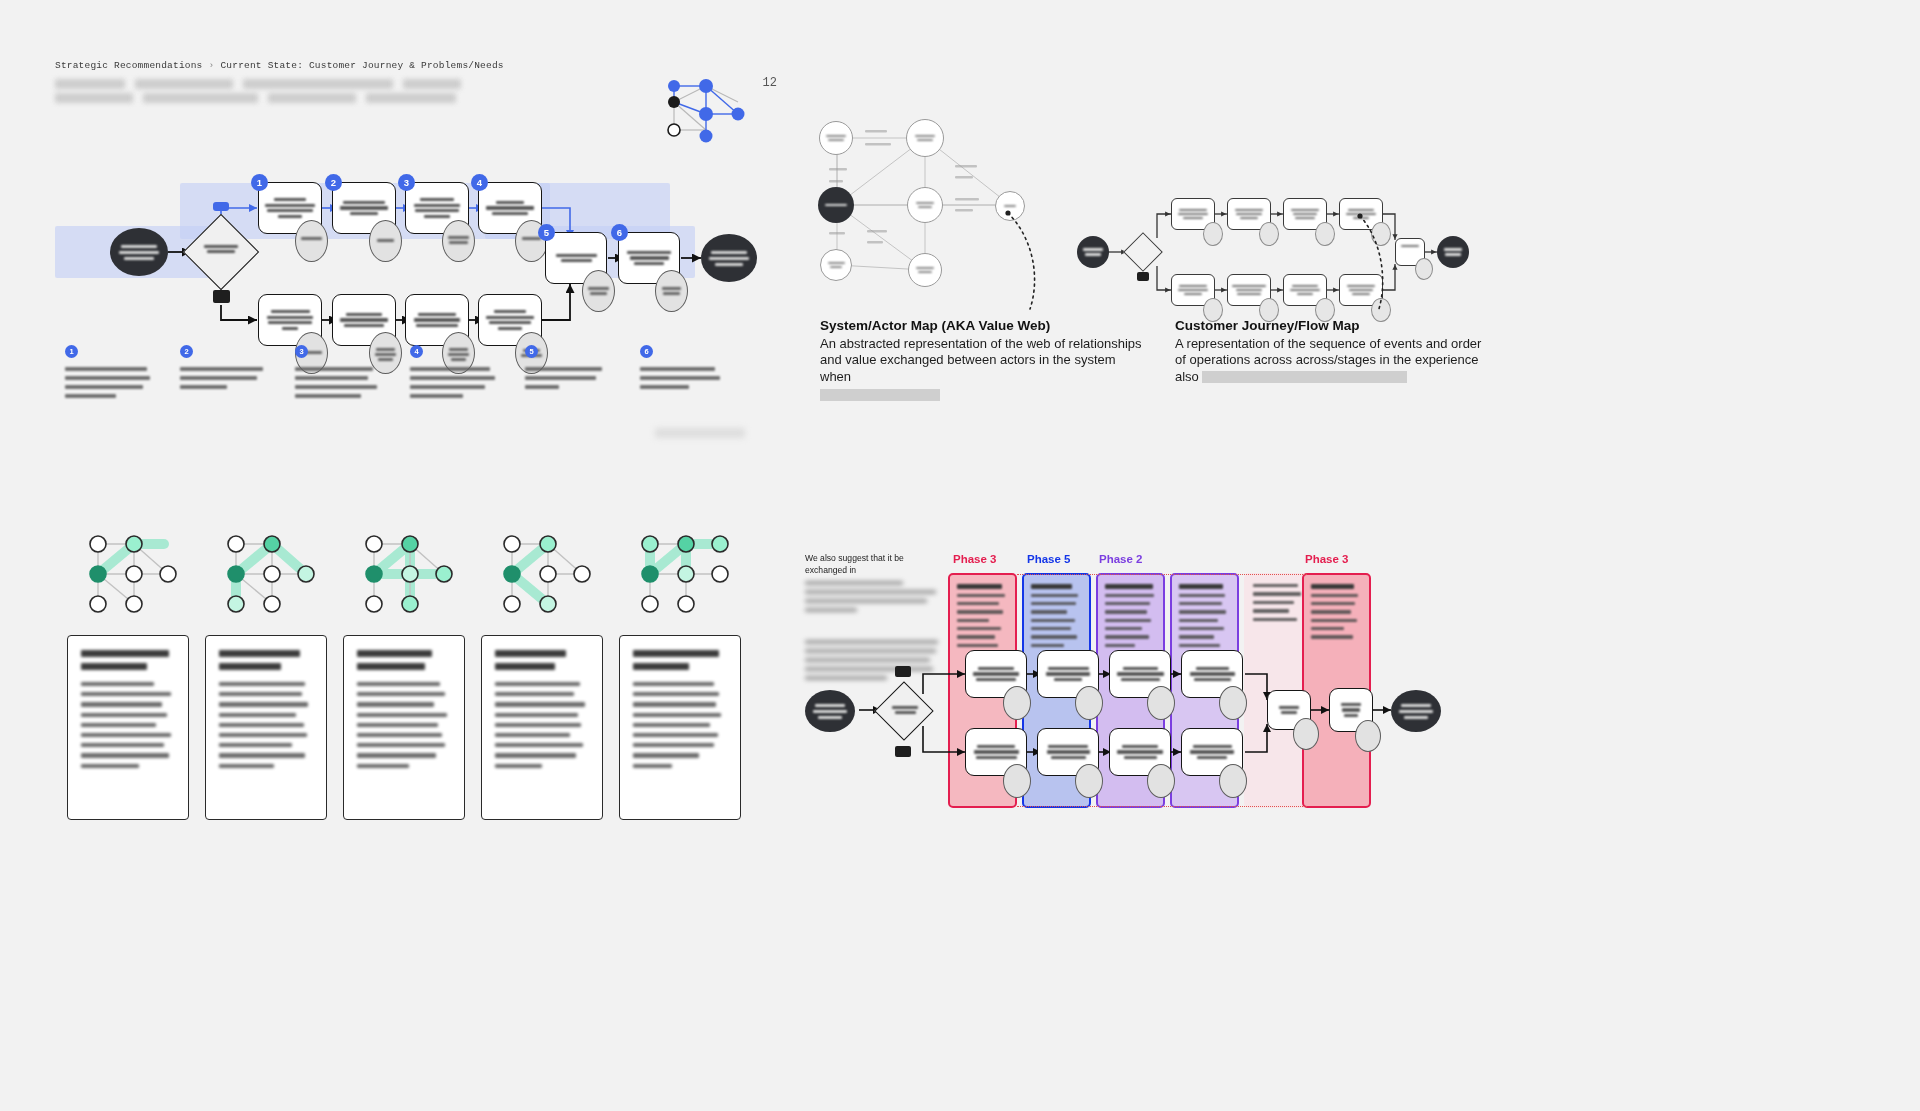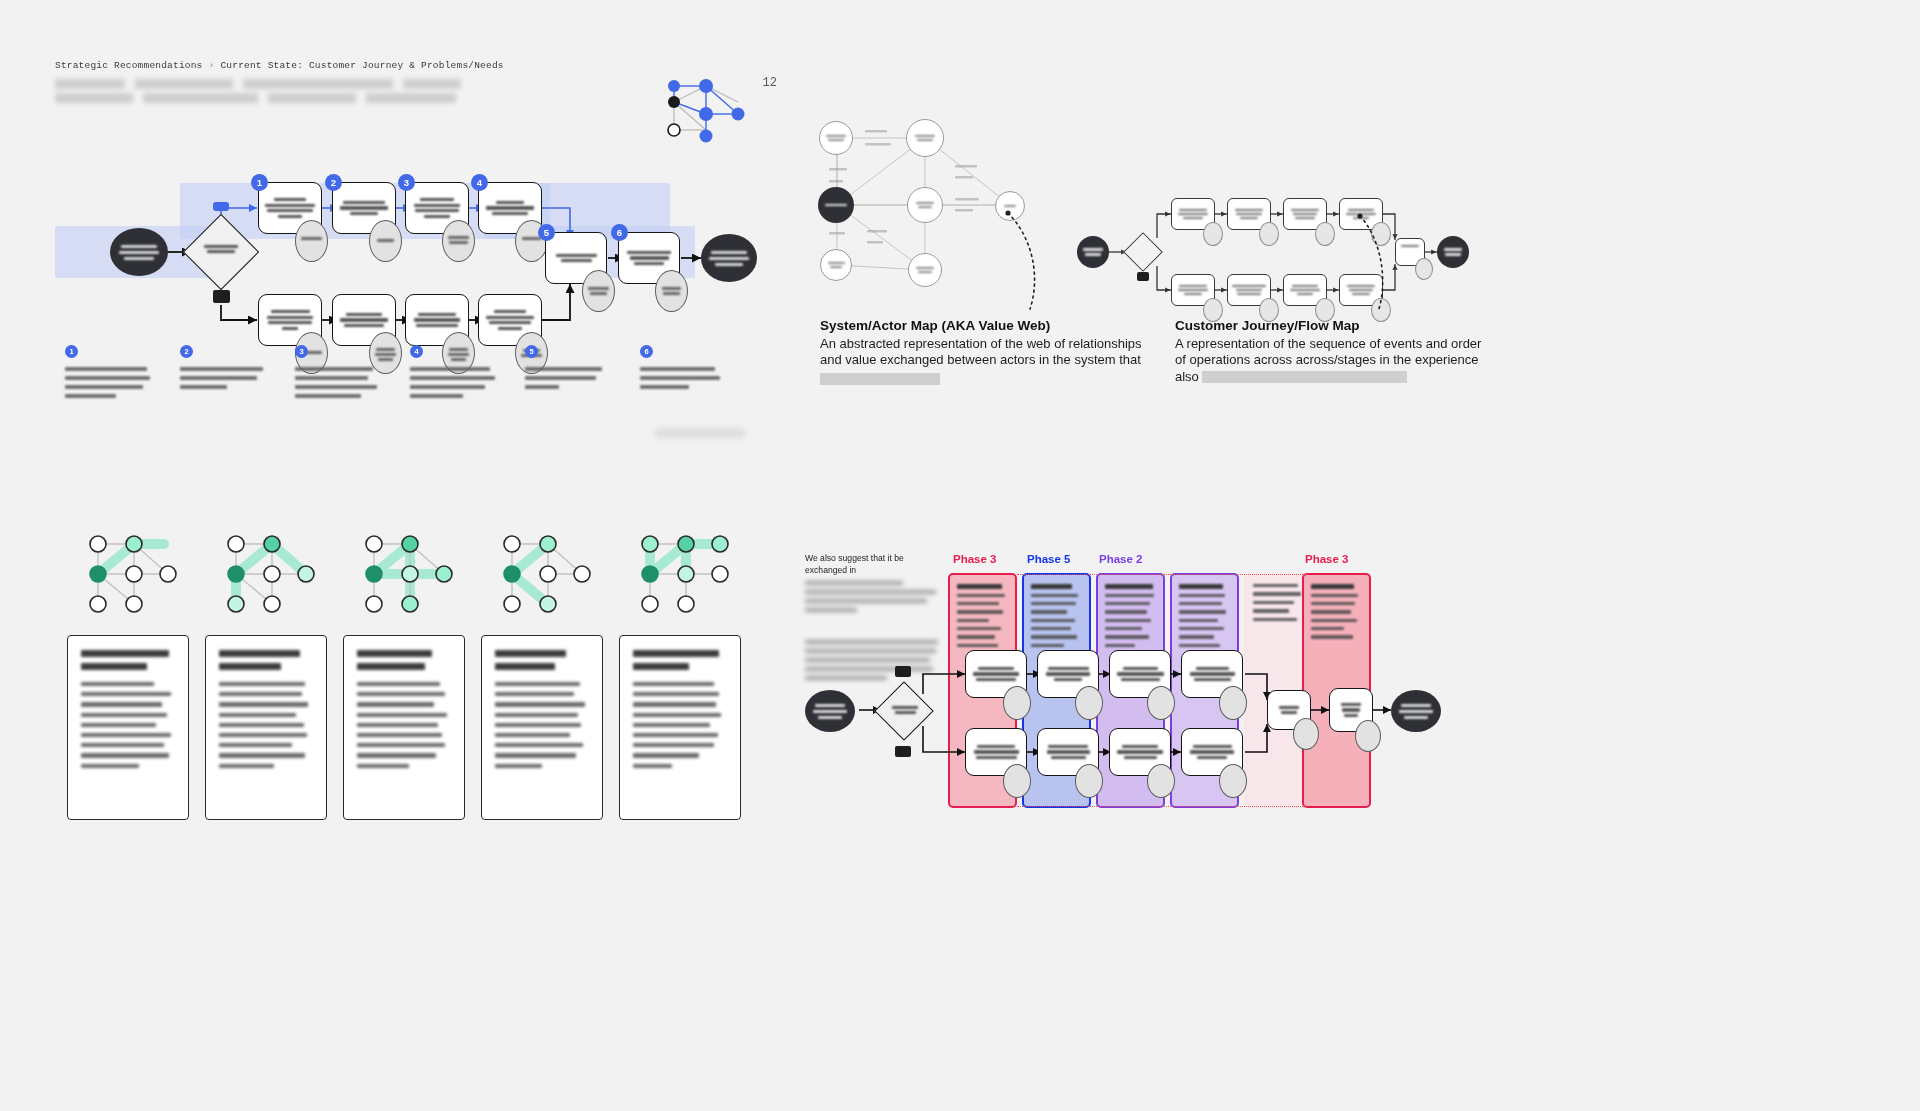--- a/index.html
+++ b/index.html
@@ -553,21 +553,21 @@
     </div>
 
     <svg style="position:absolute; left:195px; top:95px; width:60px; height:110px;">
       <path d="M8 8 C 34 34, 40 74, 30 104" stroke="#222" stroke-width="1.6" fill="none" stroke-dasharray="2,4" stroke-linecap="round"></path>
       <circle cx="8" cy="8" r="2.6" fill="#222"></circle>
     </svg>
 
     <div class="map-caption" style="left:15px; top:208px; width:330px;">
       <div class="cap-title">System/Actor Map (AKA Value Web)</div>
       <div class="cap-body">An abstracted representation of the web of relationships</div>
-      <div class="cap-body">and value exchanged between actors in the system that</div>
+      <div class="cap-body">and value exchanged between actors in the system when</div>
       <span class="cap-redact" style="width:120px; margin-top:4px;"></span>
     </div>
 
     <div style="position:absolute; left:270px; top:78px; width:420px; height:130px;">
       <svg viewBox="0 0 420 130" style="width:420px;height:130px;">
         <defs>
           <marker id="ahs" markerWidth="6" markerHeight="6" refX="4.5" refY="2" orient="auto">
             <path d="M0,0 L4,2 L0,4 z" fill="#333"></path>
           </marker>
         </defs>

